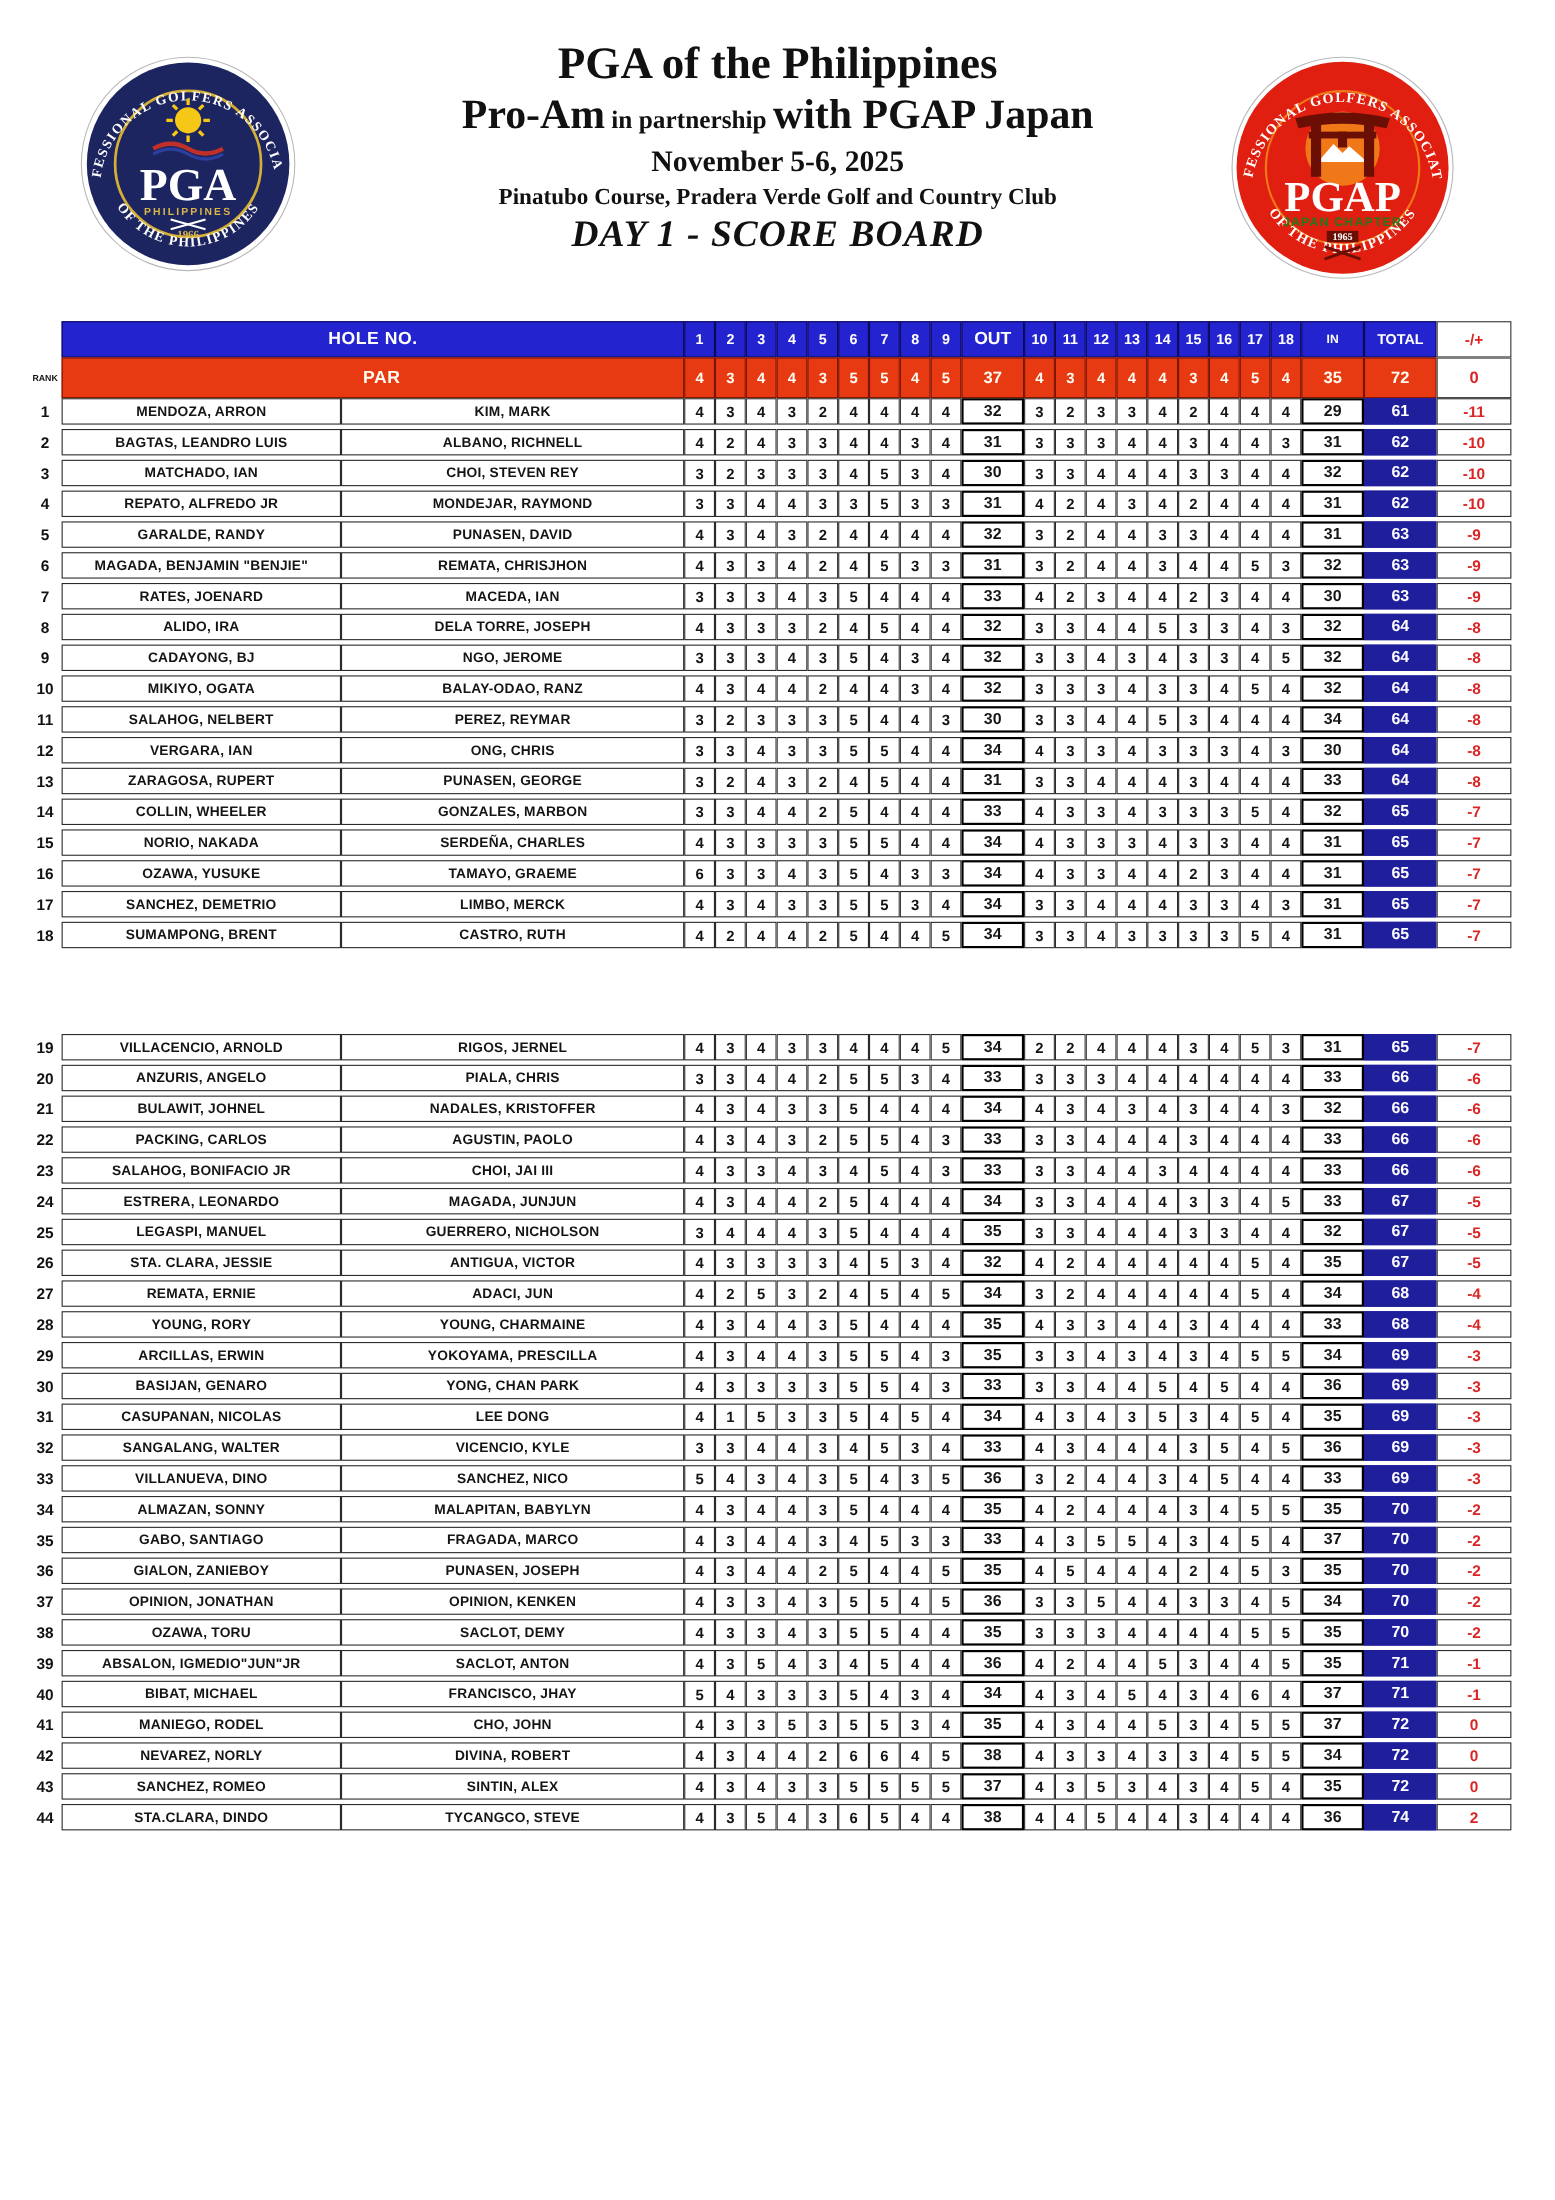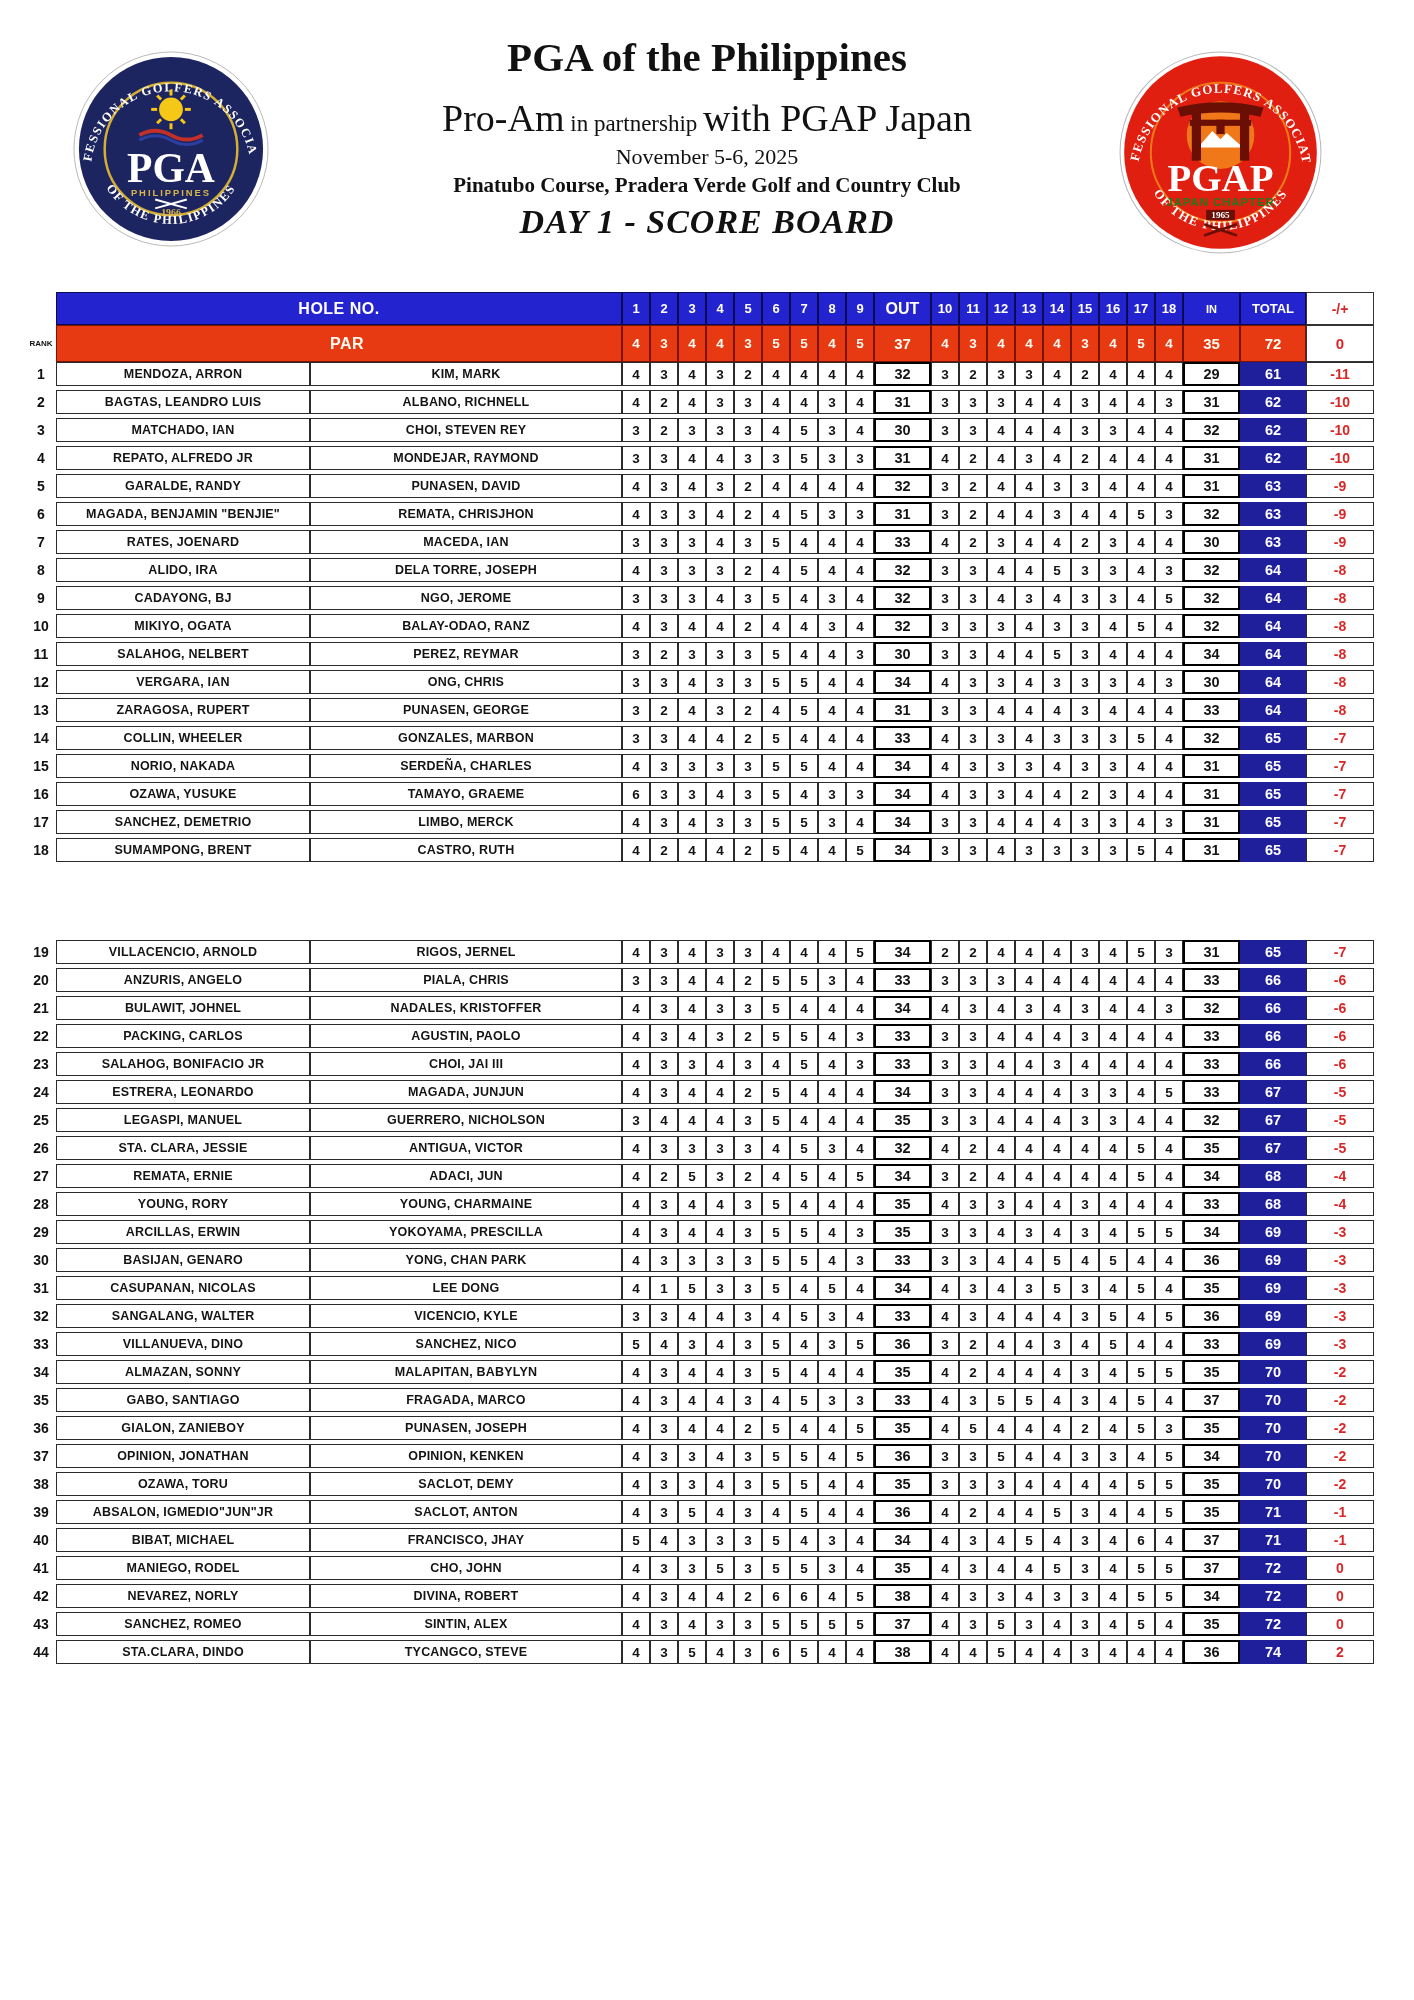--- a/index.html
+++ b/index.html
@@ -6,23 +6,23 @@
   body{width:1414px;height:2000px;font-family:"Liberation Sans",sans-serif;overflow:hidden;}
   .page{position:relative;width:1414px;height:2000px;}
 
   
   .hdr{position:relative;height:258px;padding-top:34px;}
   .logo{position:absolute;top:50px;}
   .logo.left{left:72px;}
   .logo.right{left:1118px;}
   .titles{width:860px;margin:0 auto;text-align:center;font-family:"Liberation Serif",serif;color:#111;}
   .t1{font-size:41px;font-weight:bold;line-height:1.15;}
-  .t2{font-size:38px;font-weight:normal;line-height:1.25;margin-top:14px;}
+  .t2{font-size:38px;font-weight:bold;line-height:1.25;}
   .t2 .mid{font-size:23px;}
-  .t3{font-size:22px;font-weight:normal;line-height:1.3;}
+  .t3{font-size:27px;font-weight:bold;line-height:1.3;}
   .t4{font-size:21px;font-weight:bold;line-height:1.35;}
   .t5{font-size:34px;font-weight:bold;font-style:italic;letter-spacing:1px;line-height:1.2;margin-top:2px;}
 
   
   .board{--cols:30px 254px 312px repeat(9,28px) 57px repeat(9,28px) 57px 66px 68px;
          --blue:#2323cf;--navy:#1f1f9c;--parred:#e83a12;--red:#d92525;
          padding-left:26px;}
   .g{display:grid;grid-template-columns:var(--cols);}
   .hrow1{height:33px;}
   .hrow2{height:37px;}

